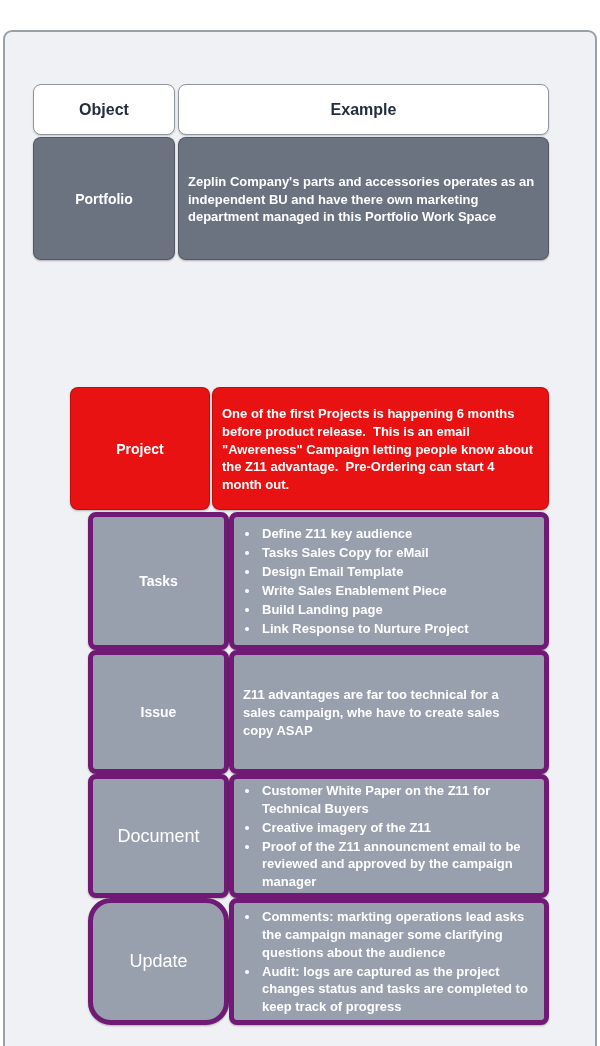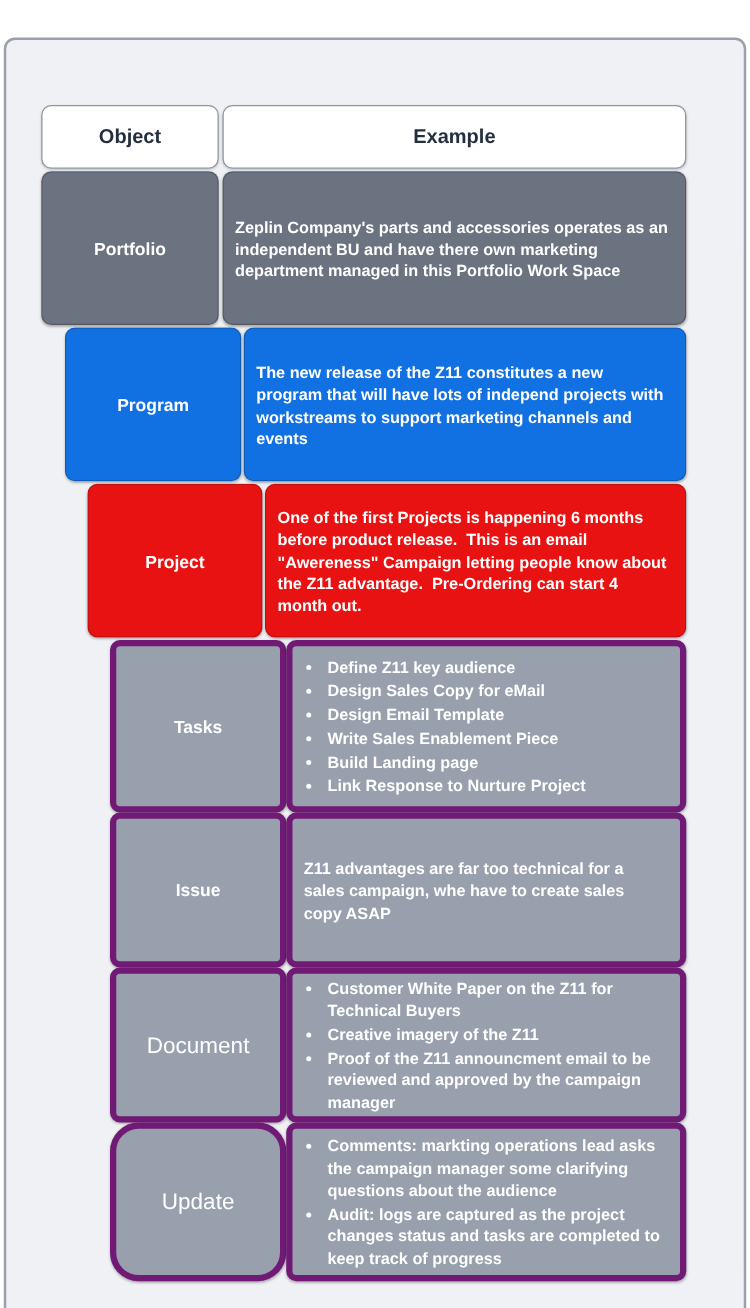--- a/index.html
+++ b/index.html
@@ -71,41 +71,35 @@
     <span>Example</span>
   </div>
 
   <div class="cell label-cell bg-portfolio lbl-portfolio">
     <span>Portfolio</span>
   </div>
   <div class="cell example-cell bg-portfolio exa-portfolio">
     <span class="body">Zeplin Company's parts and accessories operates as an independent BU and have there own marketing department managed in this Portfolio Work Space</span>
   </div>
 
-  <div class="cell label-cell bg-program lbl-program">
-    <span>Program</span>
-  </div>
-  <div class="cell example-cell bg-program exa-program">
-    <span class="body">The new release of the Z11 constitutes a new program that will have lots of independ projects with workstreams to support marketing channels and events</span>
-  </div>
 
   <div class="cell label-cell bg-project lbl-project">
     <span>Project</span>
   </div>
   <div class="cell example-cell bg-project exa-project">
     <span class="body">One of the first Projects is happening 6 months before product release.  This is an email "Awereness" Campaign letting people know about the Z11 advantage.  Pre-Ordering can start 4 month out.</span>
   </div>
 
   <div class="cell label-cell bg-gray lbl-tasks">
     <span>Tasks</span>
   </div>
   <div class="cell example-cell bg-gray exa-tasks">
     <ul>
       <li>Define Z11 key audience</li>
-      <li>Design Sales Copy for eMail</li>
+      <li>Tasks Sales Copy for eMail</li>
       <li>Design Email Template</li>
       <li>Write Sales Enablement Piece</li>
       <li>Build Landing page</li>
       <li>Link Response to Nurture Project</li>
     </ul>
   </div>
 
   <div class="cell label-cell bg-gray lbl-issue">
     <span>Issue</span>
   </div>

